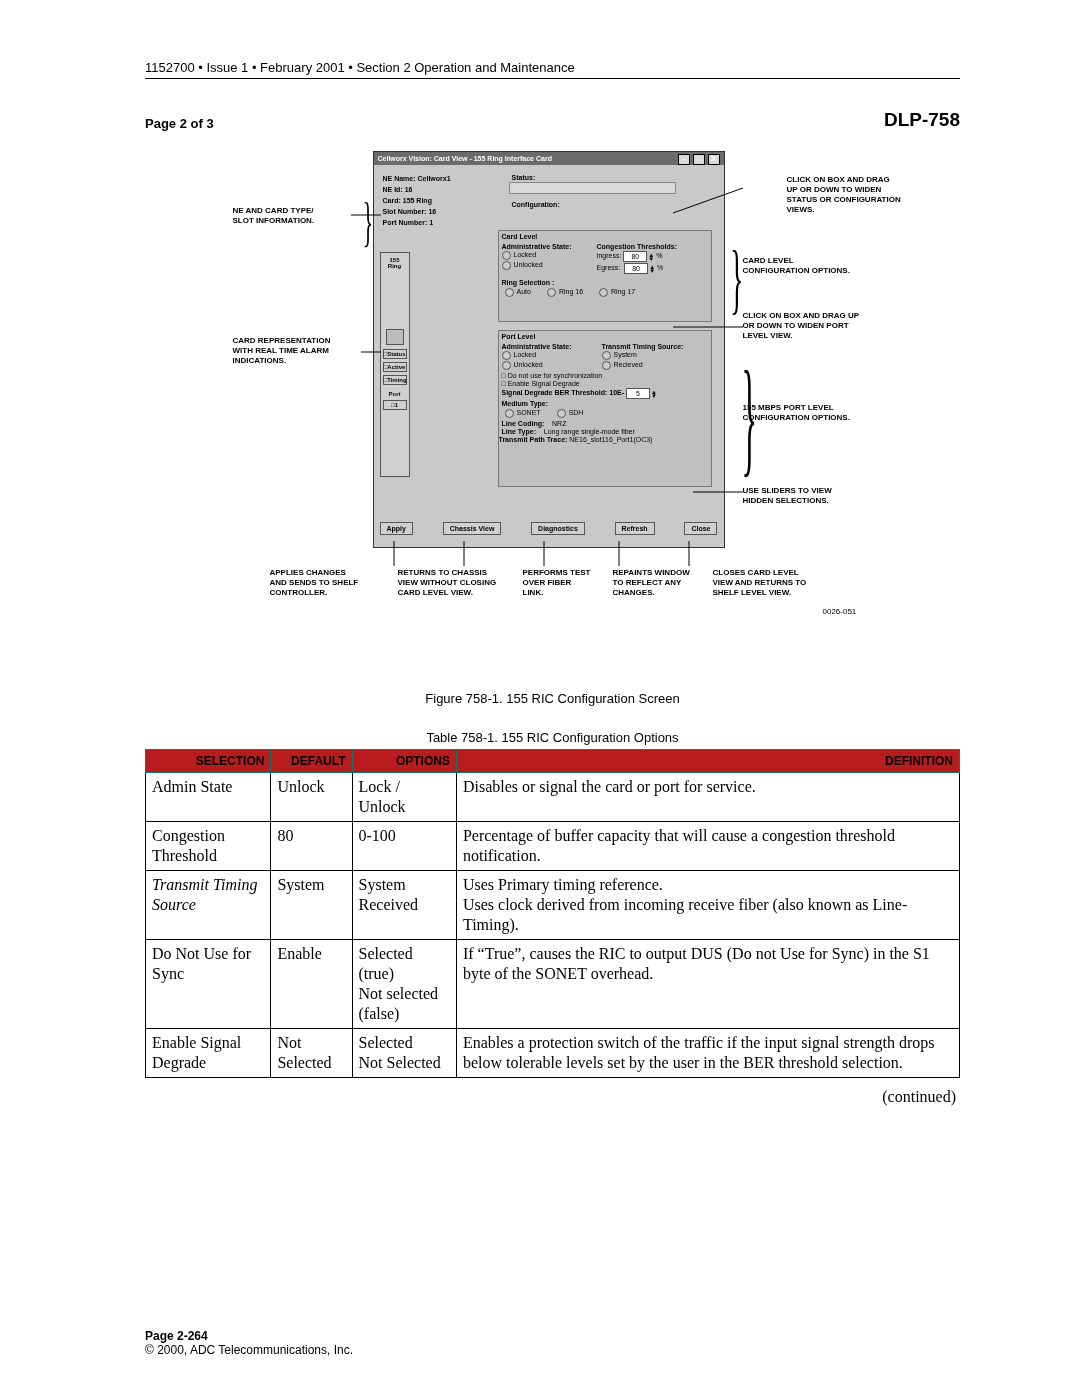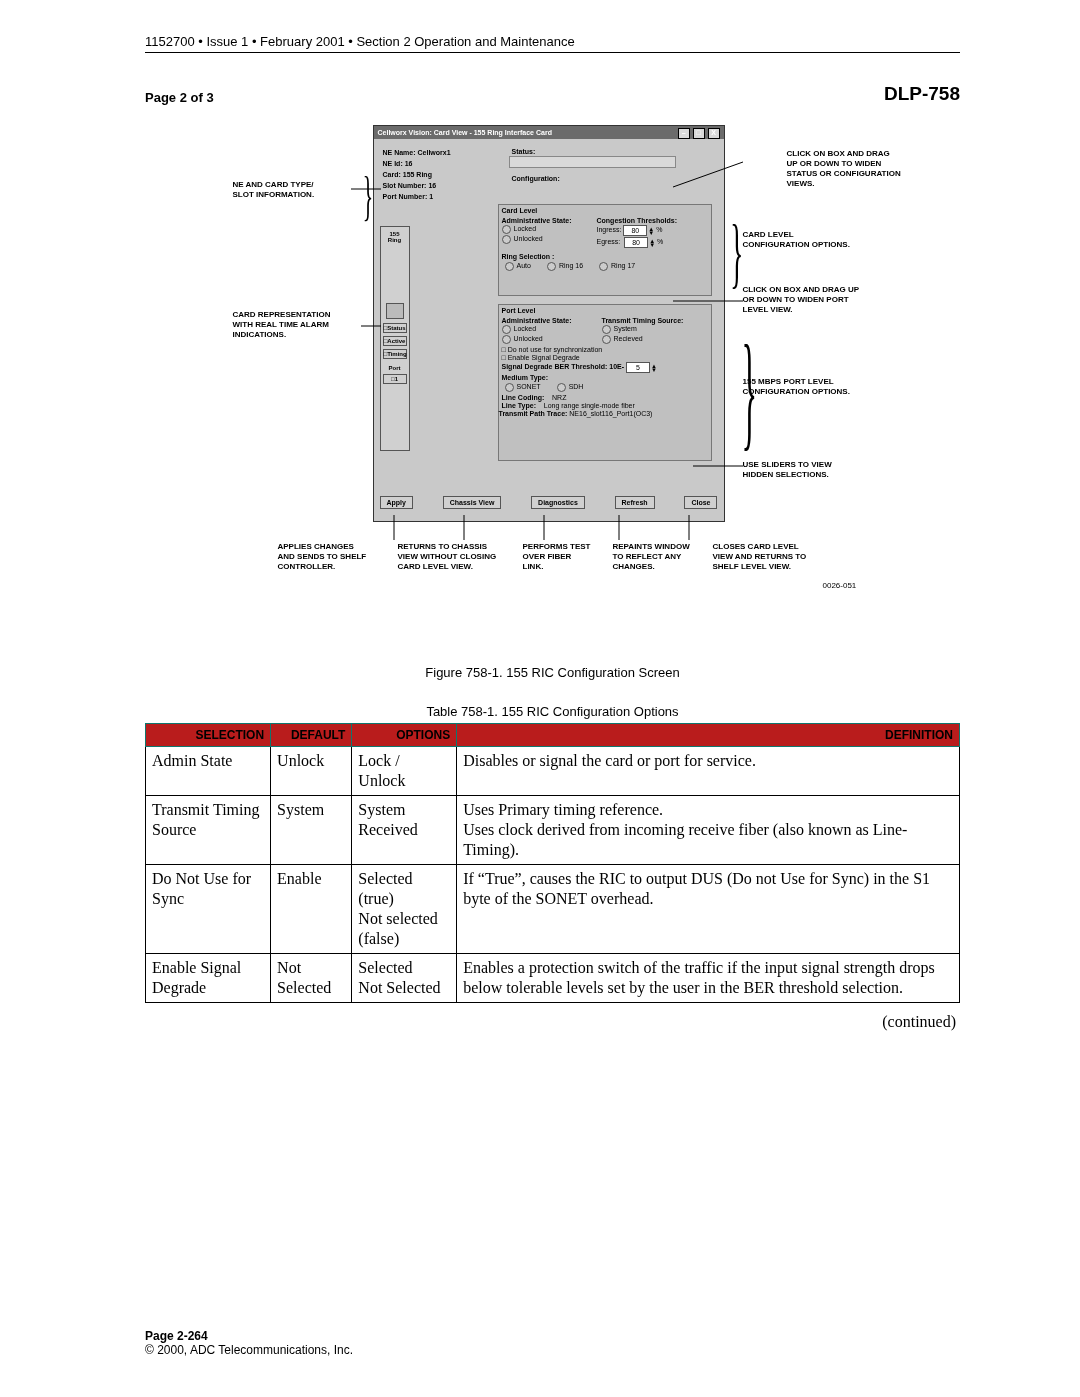--- a/index.html
+++ b/index.html
@@ -1,16 +1,16 @@
 <!DOCTYPE html>
 <html><head>
 <meta charset="utf-8">
 <style>
   html,body{margin:0;padding:0;background:#fff;color:#000;font-family:"Times New Roman",Times,serif;}
-  .page{width:1080px;min-height:1397px;margin:0 auto;background:#fff;position:relative;box-sizing:border-box;padding:34px 120px 60px 145px;}
+  .page{width:1080px;min-height:1397px;margin:0 auto;background:#fff;position:relative;box-sizing:border-box;padding:60px 120px 60px 145px;}
   .hdrline{font-family:Arial,Helvetica,sans-serif;font-size:13px;margin-bottom:3px;}
   .rule{border:none;border-top:1px solid #000;margin:2px 0 30px 0;}
   .toprow{font-family:Arial,Helvetica,sans-serif;font-weight:bold;display:flex;justify-content:space-between;align-items:flex-end;margin-bottom:20px;}
   .dlp{font-size:19px;}
   .pgof{font-size:13px;}
   
   .shotwrap{position:relative;width:640px;height:510px;margin:0 auto 22px auto;font-family:Arial,Helvetica,sans-serif;color:#000;}
   .window{position:absolute;left:140px;top:0;width:350px;height:395px;background:#c9c9c9;border:1px solid #333;}
   .wtitle{height:13px;background:#6b6b6b;color:#fff;font-size:7px;font-weight:bold;line-height:13px;padding:0 4px;display:flex;justify-content:space-between;align-items:center;}
   .wtitle .wbtns span{display:inline-block;width:10px;height:9px;background:#d9d9d9;border:1px solid #000;font-size:7px;text-align:center;line-height:8px;margin-left:1px;}
@@ -207,21 +207,21 @@
     <svg class="callout-line" style="left:310px;top:390px;" width="2" height="25">
         <line x1="1" y1="0" x2="1" y2="25" stroke="#000"></line>
       </svg>
     <svg class="callout-line" style="left:385px;top:390px;" width="2" height="25">
         <line x1="1" y1="0" x2="1" y2="25" stroke="#000"></line>
       </svg>
     <svg class="callout-line" style="left:455px;top:390px;" width="2" height="25">
         <line x1="1" y1="0" x2="1" y2="25" stroke="#000"></line>
       </svg>
 
-    <div class="ftext" style="left:45px;top:417px;width:110px;white-space:pre-line;">APPLIES CHANGES
+    <div class="ftext" style="left:37px;top:417px;width:110px;white-space:pre-line;">APPLIES CHANGES
 AND SENDS TO SHELF
 CONTROLLER.</div>
     <div class="ftext" style="left:165px;top:417px;width:120px;white-space:pre-line;">RETURNS TO CHASSIS
 VIEW WITHOUT CLOSING
 CARD LEVEL VIEW.</div>
     <div class="ftext" style="left:290px;top:417px;width:85px;white-space:pre-line;">PERFORMS TEST
 OVER FIBER
 LINK.</div>
     <div class="ftext" style="left:380px;top:417px;width:95px;white-space:pre-line;">REPAINTS WINDOW
 TO REFLECT ANY
@@ -246,21 +246,27 @@
       </tr>
     </thead>
     <tbody id="tblbody">
         <tr>
           <td style="white-space: pre-line;">Admin State</td>
           <td style="white-space: pre-line;">Unlock</td>
           <td style="white-space: pre-line;">Lock / Unlock</td>
           <td style="white-space: pre-line;">Disables or signal the card or port for service.</td>
         </tr>
         <tr>
-          <td style="white-space: pre-line;">Transmit Timing Source</td>
+          <td style="white-space: pre-line;">Congestion Threshold</td>
+          <td style="white-space: pre-line;">80</td>
+          <td style="white-space: pre-line;">0-100</td>
+          <td style="white-space: pre-line;">Percentage of buffer capacity that will cause a congestion threshold notification.</td>
+        </tr>
+        <tr>
+          <td style="white-space: pre-line; font-style: italic;">Transmit Timing Source</td>
           <td style="white-space: pre-line;">System</td>
           <td style="white-space: pre-line;">System
 Received</td>
           <td style="white-space: pre-line;">Uses Primary timing reference.
 Uses clock derived from incoming receive fiber (also known as Line-Timing).</td>
         </tr>
         <tr>
           <td style="white-space: pre-line;">Do Not Use for Sync</td>
           <td style="white-space: pre-line;">Enable</td>
           <td style="white-space: pre-line;">Selected (true)

